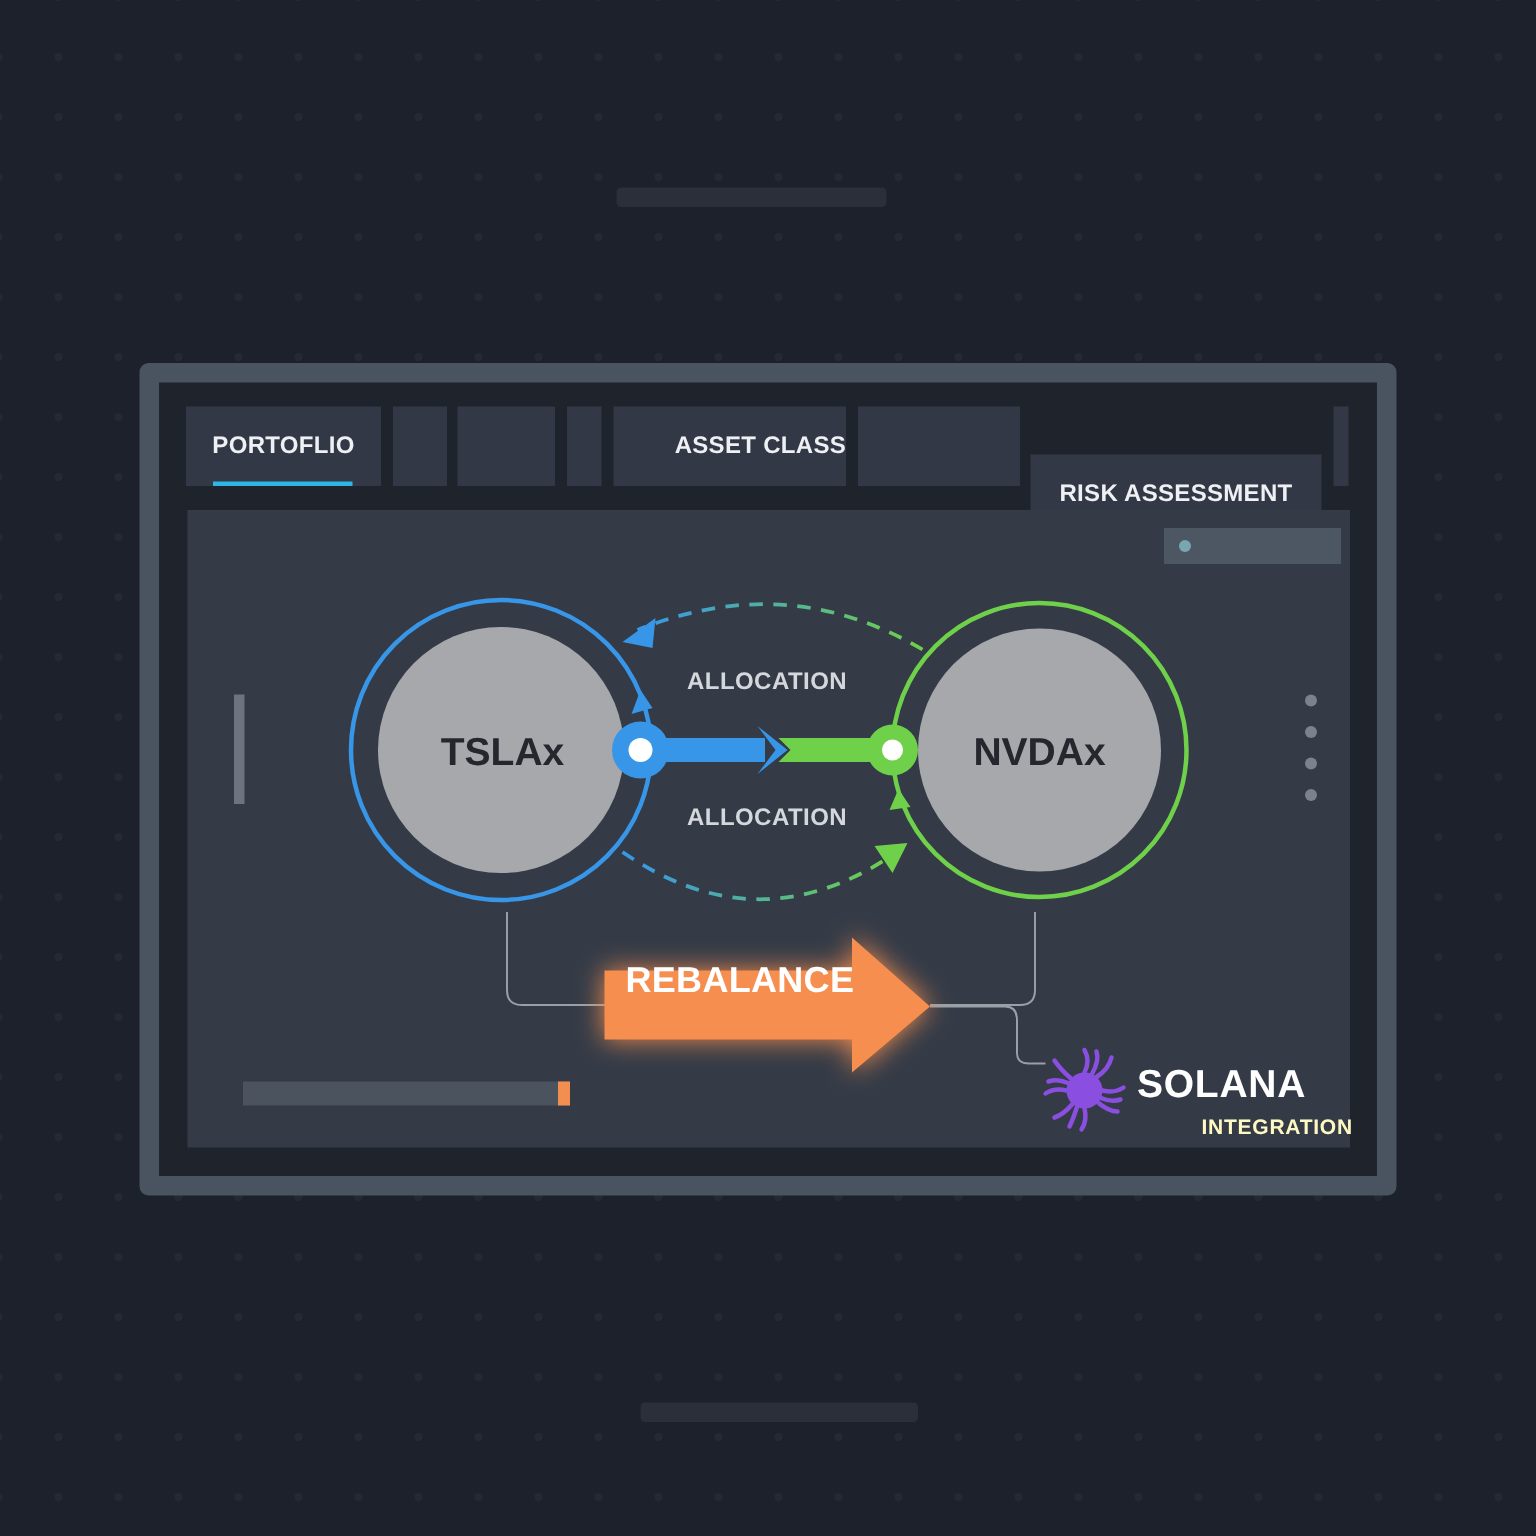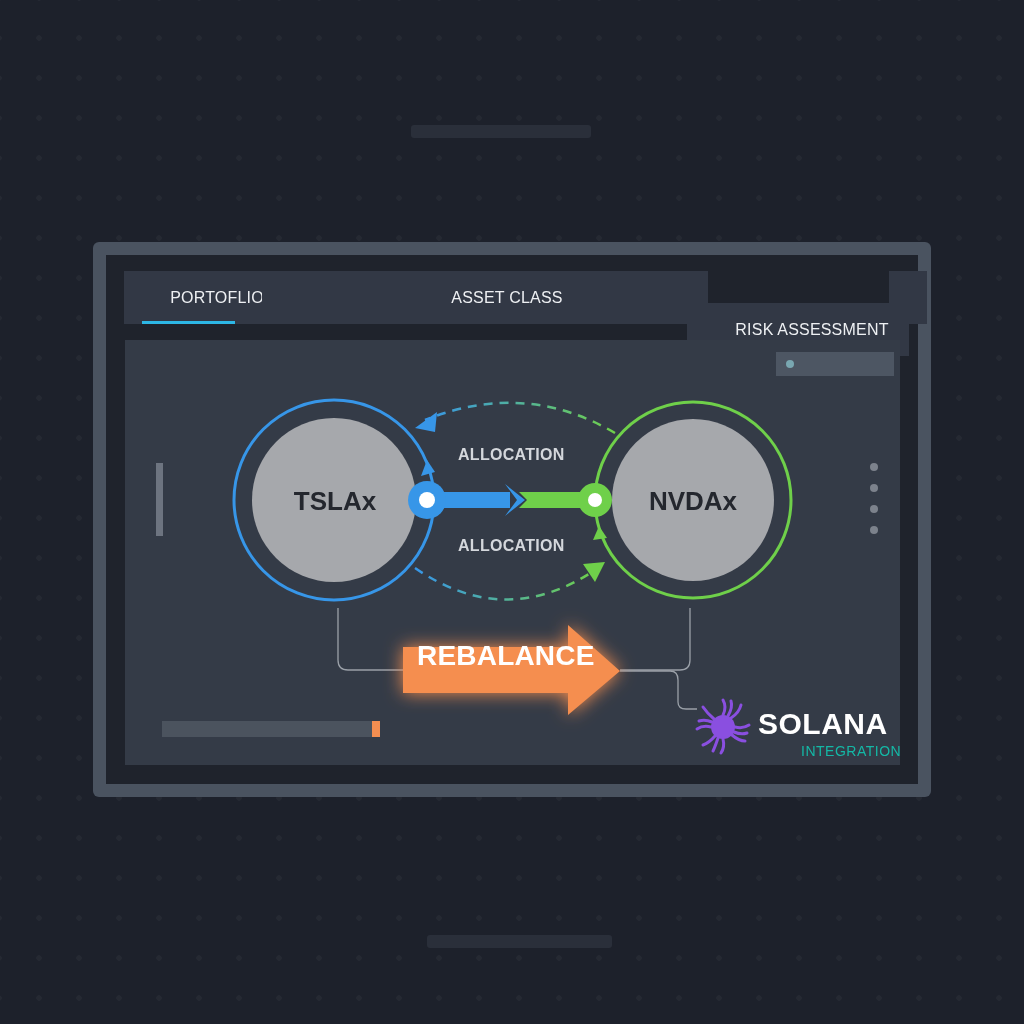--- a/index.html
+++ b/index.html
@@ -18,60 +18,60 @@
   .frame {
     position:absolute; left:93px; top:242px; width:838px; height:555px;
     background:#4a5360; border-radius:6px;
   }
   .frame-inner {
     position:absolute; left:13px; top:13px; width:812px; height:529px;
     background:#1f232c;
   }
   .tab {
     position:absolute; top:16px; height:53px; background:#323845;
-    color:#eef0f3; font-weight:normal; font-size:16px;
-    display:flex; align-items:center; justify-content:center; letter-spacing:0.2px;padding-left:28px;
+    color:#eef0f3; font-weight:bold; font-size:16px;
+    display:flex; align-items:center; justify-content:center; letter-spacing:0.2px;
   }
   .tab-underline { position:absolute; left:18px; bottom:0; width:93px; height:3px; background:#2db7e6; }
   .content {
     position:absolute; left:19px; top:85px; width:775px; height:425px;
     background:#343b47;
   }
   .status-chip { position:absolute; left:651px; top:12px; width:118px; height:24px; background:#4d5663; }
   .status-dot { position:absolute; left:10px; top:8px; width:8px; height:8px; border-radius:50%; background:#79a7b1; }
   .vbar { position:absolute; left:31px; top:123px; width:7px; height:73px; background:#6d7480; }
   .dots { position:absolute; left:745px; top:123px; width:12px; }
   .dot { width:8px; height:8px; border-radius:50%; background:#7c828c; margin:0 0 13px 0; }
   .progress { position:absolute; left:37px; top:381px; width:218px; height:16px; background:#4b535e; }
   .progress-fill { position:absolute; right:0; top:0; width:8px; height:16px; background:#f38e51; }
   svg.diagram { position:absolute; left:0; top:0; }
   .node-label { position:absolute; font-weight:bold; font-size:26px; color:#24272e; text-align:center; width:140px; }
   .alloc { position:absolute; font-weight:bold; font-size:16px; color:#d4d7dc; letter-spacing:0.3px;text-align:right; }
-  .rebalance-label { position:absolute; left:292px; top:300px; font-weight:bold; font-size:28px; color:#ffffff; letter-spacing:0.2px; }
-  .solana { position:absolute; left:633px; top:367px; font-weight:bold; font-size:30px; color:#ffffff; letter-spacing:0.5px; }
-  .integration { position:absolute; left:676px; top:403px; font-size:14px; color:#14b8a6; letter-spacing:0.5px; }
+  .rebalance-label { position:absolute; left:292px; top:300px; font-weight:bold; font-size:24px; color:#ffffff; letter-spacing:0.2px; }
+  .solana { position:absolute; left:633px; top:367px; font-weight:bold; font-size:26px; color:#ffffff; letter-spacing:0.5px; }
+  .integration { position:absolute; left:676px; top:403px; font-size:14px; color:#fef9c3; letter-spacing:0.5px;font-weight:bold; }
 </style>
 </head>
 <body>
 
 <div class="bgdots"></div>
 <div class="pill-top"></div>
 <div class="pill-bottom"></div>
 
 <div class="frame">
   <div class="frame-inner">
 
     <div class="tab" style="left:18px;width:130px;">
       <span>PORTOFLIO</span>
       <div class="tab-underline"></div>
     </div>
     <div class="tab" style="left:156px;width:36px;"></div>
     <div class="tab" style="left:199px;width:65px;"></div>
     <div class="tab" style="left:272px;width:23px;"></div>
-    <div class="tab" style="left:303px;width:140px;">
+    <div class="tab" style="left:303px;width:155px;justify-content:flex-end;">
       <span>ASSET CLASS</span>
     </div>
     <div class="tab" style="left:466px;width:108px;"></div>
     <div class="tab" style="left:581px;width:194px;margin-top:32px;">
       <span>RISK ASSESSMENT</span>
     </div>
     <div class="tab" style="left:783px;width:10px;"></div>
 
     <div class="content">
       <div class="status-chip">

